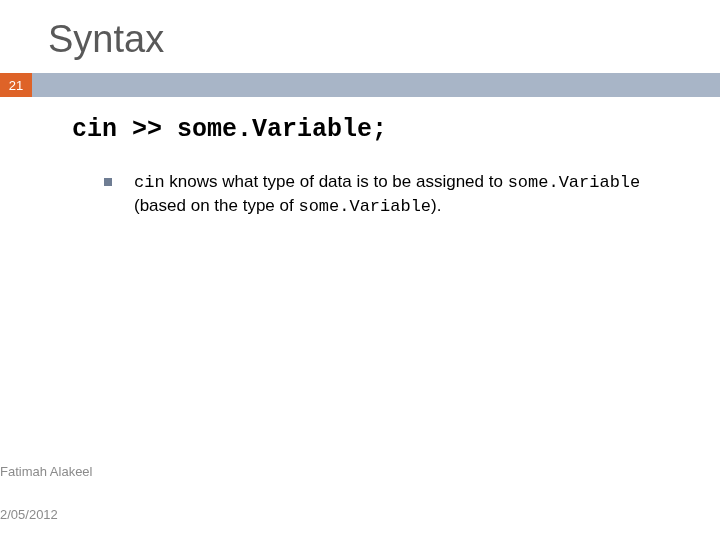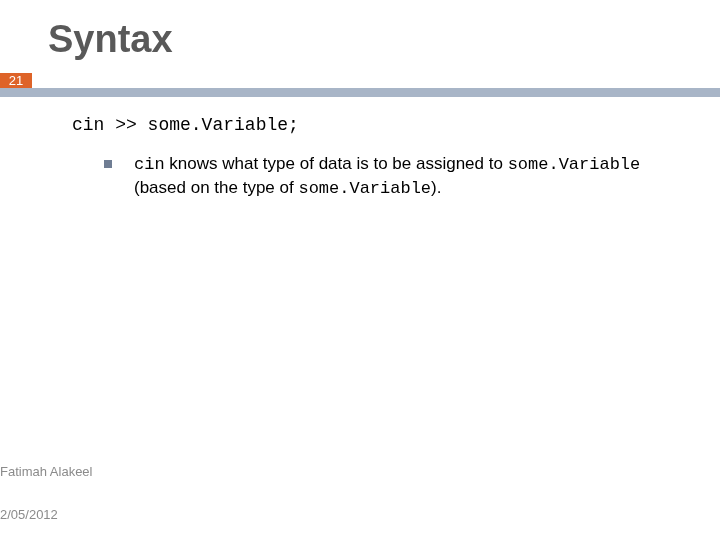--- a/index.html
+++ b/index.html
@@ -10,49 +10,49 @@
     font-family: Arial, Helvetica, sans-serif;
     position: relative;
     overflow: hidden;
   }
   .title-area {
     padding: 18px 0 12px 48px;
   }
   .title {
     font-size: 38px;
     color: #595959;
-    font-weight: 700;
+    font-weight: 400;
   }
   .header-bar {
     display: flex;
     align-items: stretch;
     height: 24px;
-    flex-direction: column;
   }
   .slide-num {
     width: 32px;
     background: #de6328;
     color: #ffffff;
     font-size: 13px;
     display: flex;
     align-items: center;
     justify-content: center;
   }
   .bar-fill {
     flex: 1;
     background: #a8b5c7;
   }
   .content {
     padding: 18px 60px 0 72px;
   }
   .code-line {
     font-family: "Courier New", Courier, monospace;
-    font-size: 18px;
+    font-size: 25px;
     color: #000000;
-    margin-bottom: 18px;
+    margin-bottom: 27px;
+    font-weight: bold;
   }
   .bullet-row {
     display: flex;
     align-items: flex-start;
     padding-left: 32px;
     gap: 22px;
   }
   .bullet {
     width: 8px;
     height: 8px;

